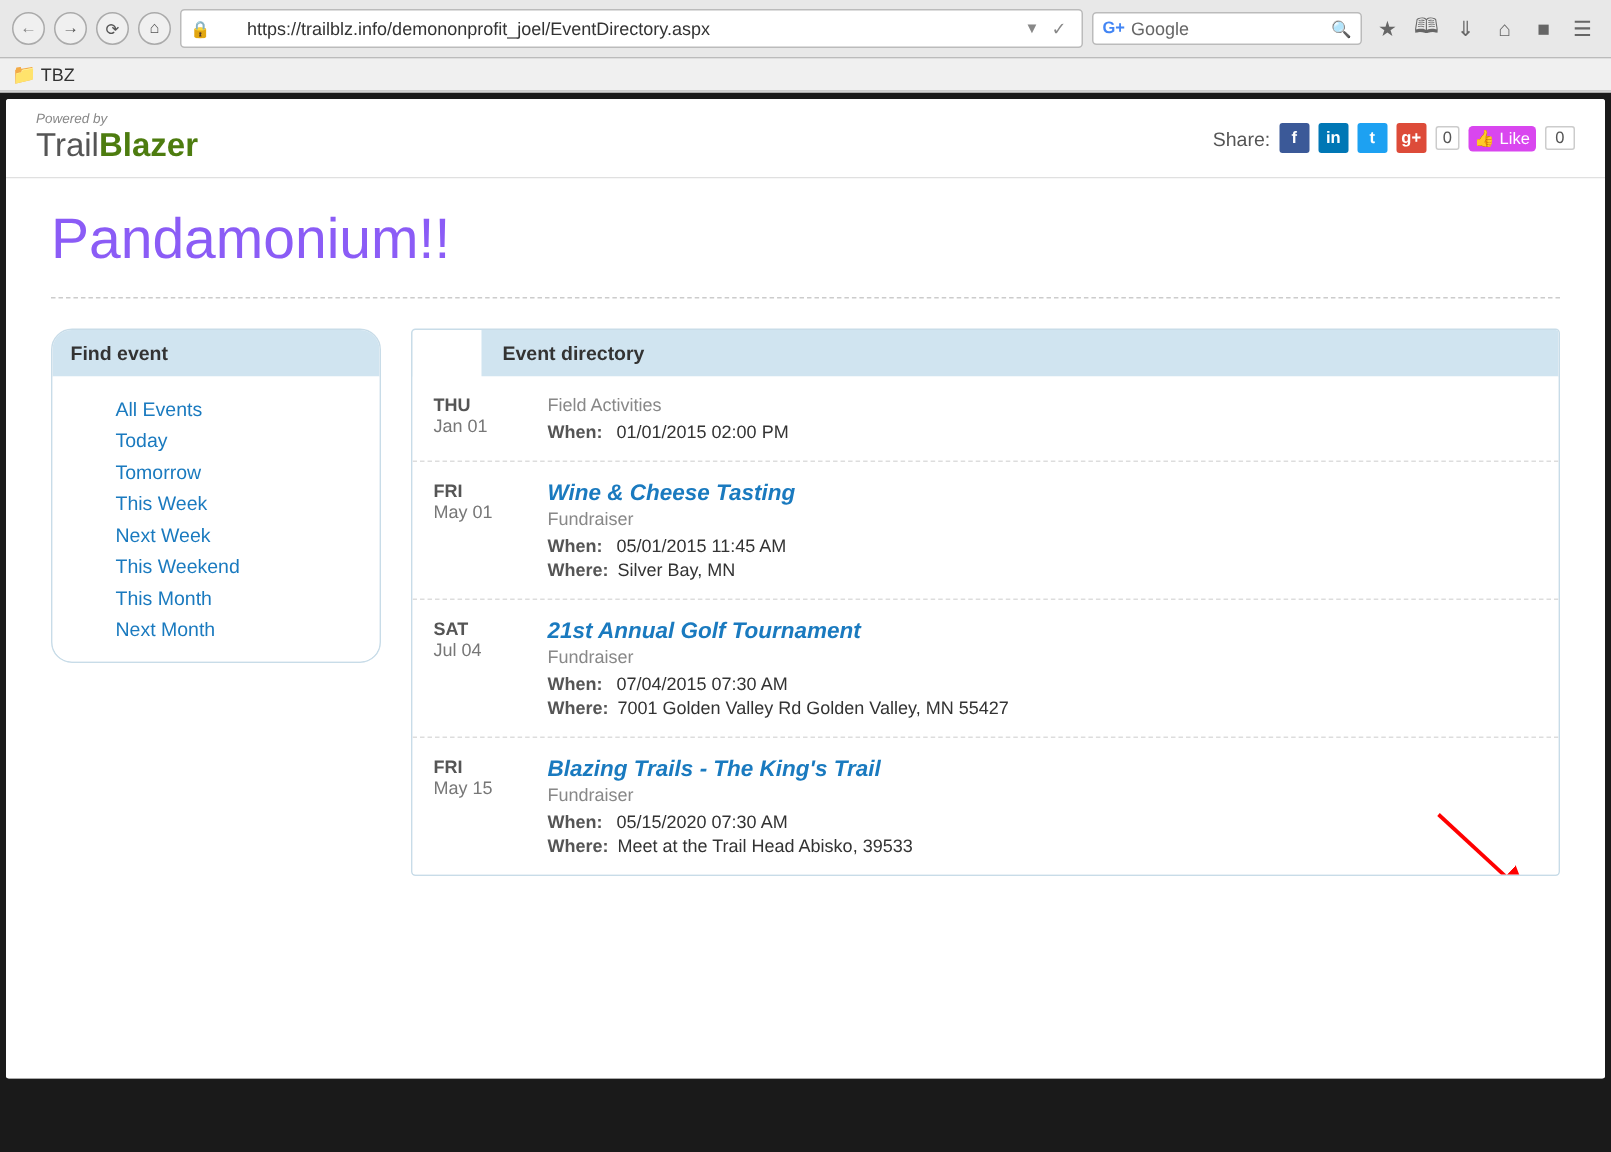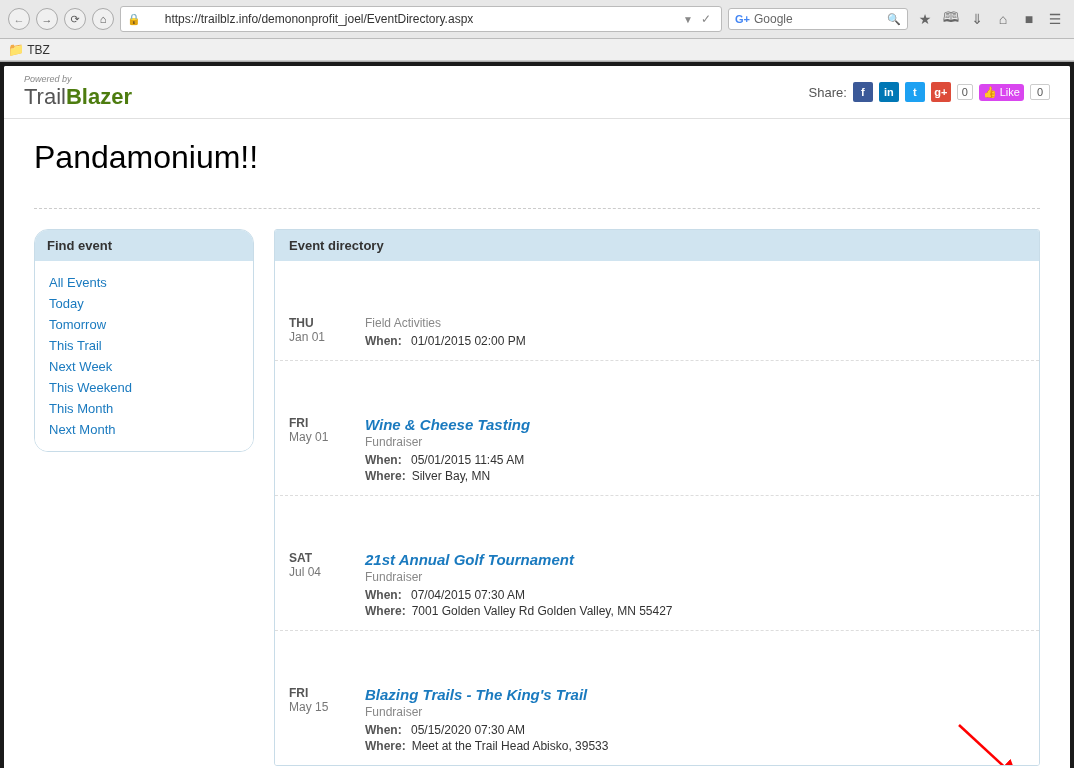--- a/index.html
+++ b/index.html
@@ -173,24 +173,24 @@
       border-radius: 2px;
     }
 
     
     .main-content {
       padding: 20px 30px;
       background: white;
       min-height: 600px;
     }
     .page-title {
-      font-size: 32px;
-      color: #000000;
+      font-size: 38px;
+      color: #8b5cf6;
       font-weight: normal;
-      margin-bottom: 32px;
+      margin-bottom: 16px;
     }
     .divider {
       border: none;
       border-top: 1px dashed #ccc;
       margin-bottom: 20px;
     }
     .content-layout {
       display: flex;
       gap: 20px;
     }
@@ -218,45 +218,46 @@
       display: flex;
       flex-direction: column;
       gap: 2px;
     }
     .sidebar-link {
       color: #1a7abf;
       text-decoration: none;
       font-size: 13px;
       padding: 2px 0;
       cursor: pointer;
+      margin-left: 28px;
     }
 
     
     .event-directory {
       flex: 1;
       border: 1px solid #c8dce8;
       border-radius: 3px;
       overflow: hidden;
     }
     .event-dir-header {
       background: #d0e4f0;
       padding: 8px 14px;
       font-size: 13px;
       color: #333;
       font-weight: bold;
+      margin-left: 46px;
     }
     .event-list {
       background: white;
     }
     .event-item {
       display: flex;
       gap: 16px;
       padding: 12px 14px;
       border-bottom: 1px dashed #ddd;
-      margin-top: 43px;
     }
     .event-item:last-child { border-bottom: none; }
     .event-date-col {
       width: 60px;
       flex-shrink: 0;
       text-align: left;
     }
     .event-dow {
       font-size: 12px;
       font-weight: bold;
@@ -377,21 +378,21 @@
 
     <div class="content-layout">
 
       <div class="sidebar">
         <div class="sidebar-box">
           <div class="sidebar-header">Find event</div>
           <div class="sidebar-links">
             <a class="sidebar-link">All Events</a>
             <a class="sidebar-link">Today</a>
             <a class="sidebar-link">Tomorrow</a>
-            <a class="sidebar-link">This Trail</a>
+            <a class="sidebar-link">This Week</a>
             <a class="sidebar-link">Next Week</a>
             <a class="sidebar-link">This Weekend</a>
             <a class="sidebar-link">This Month</a>
             <a class="sidebar-link">Next Month</a>
           </div>
         </div>
       </div>
 
       <div class="event-directory">
         <div class="event-dir-header">Event directory</div>

